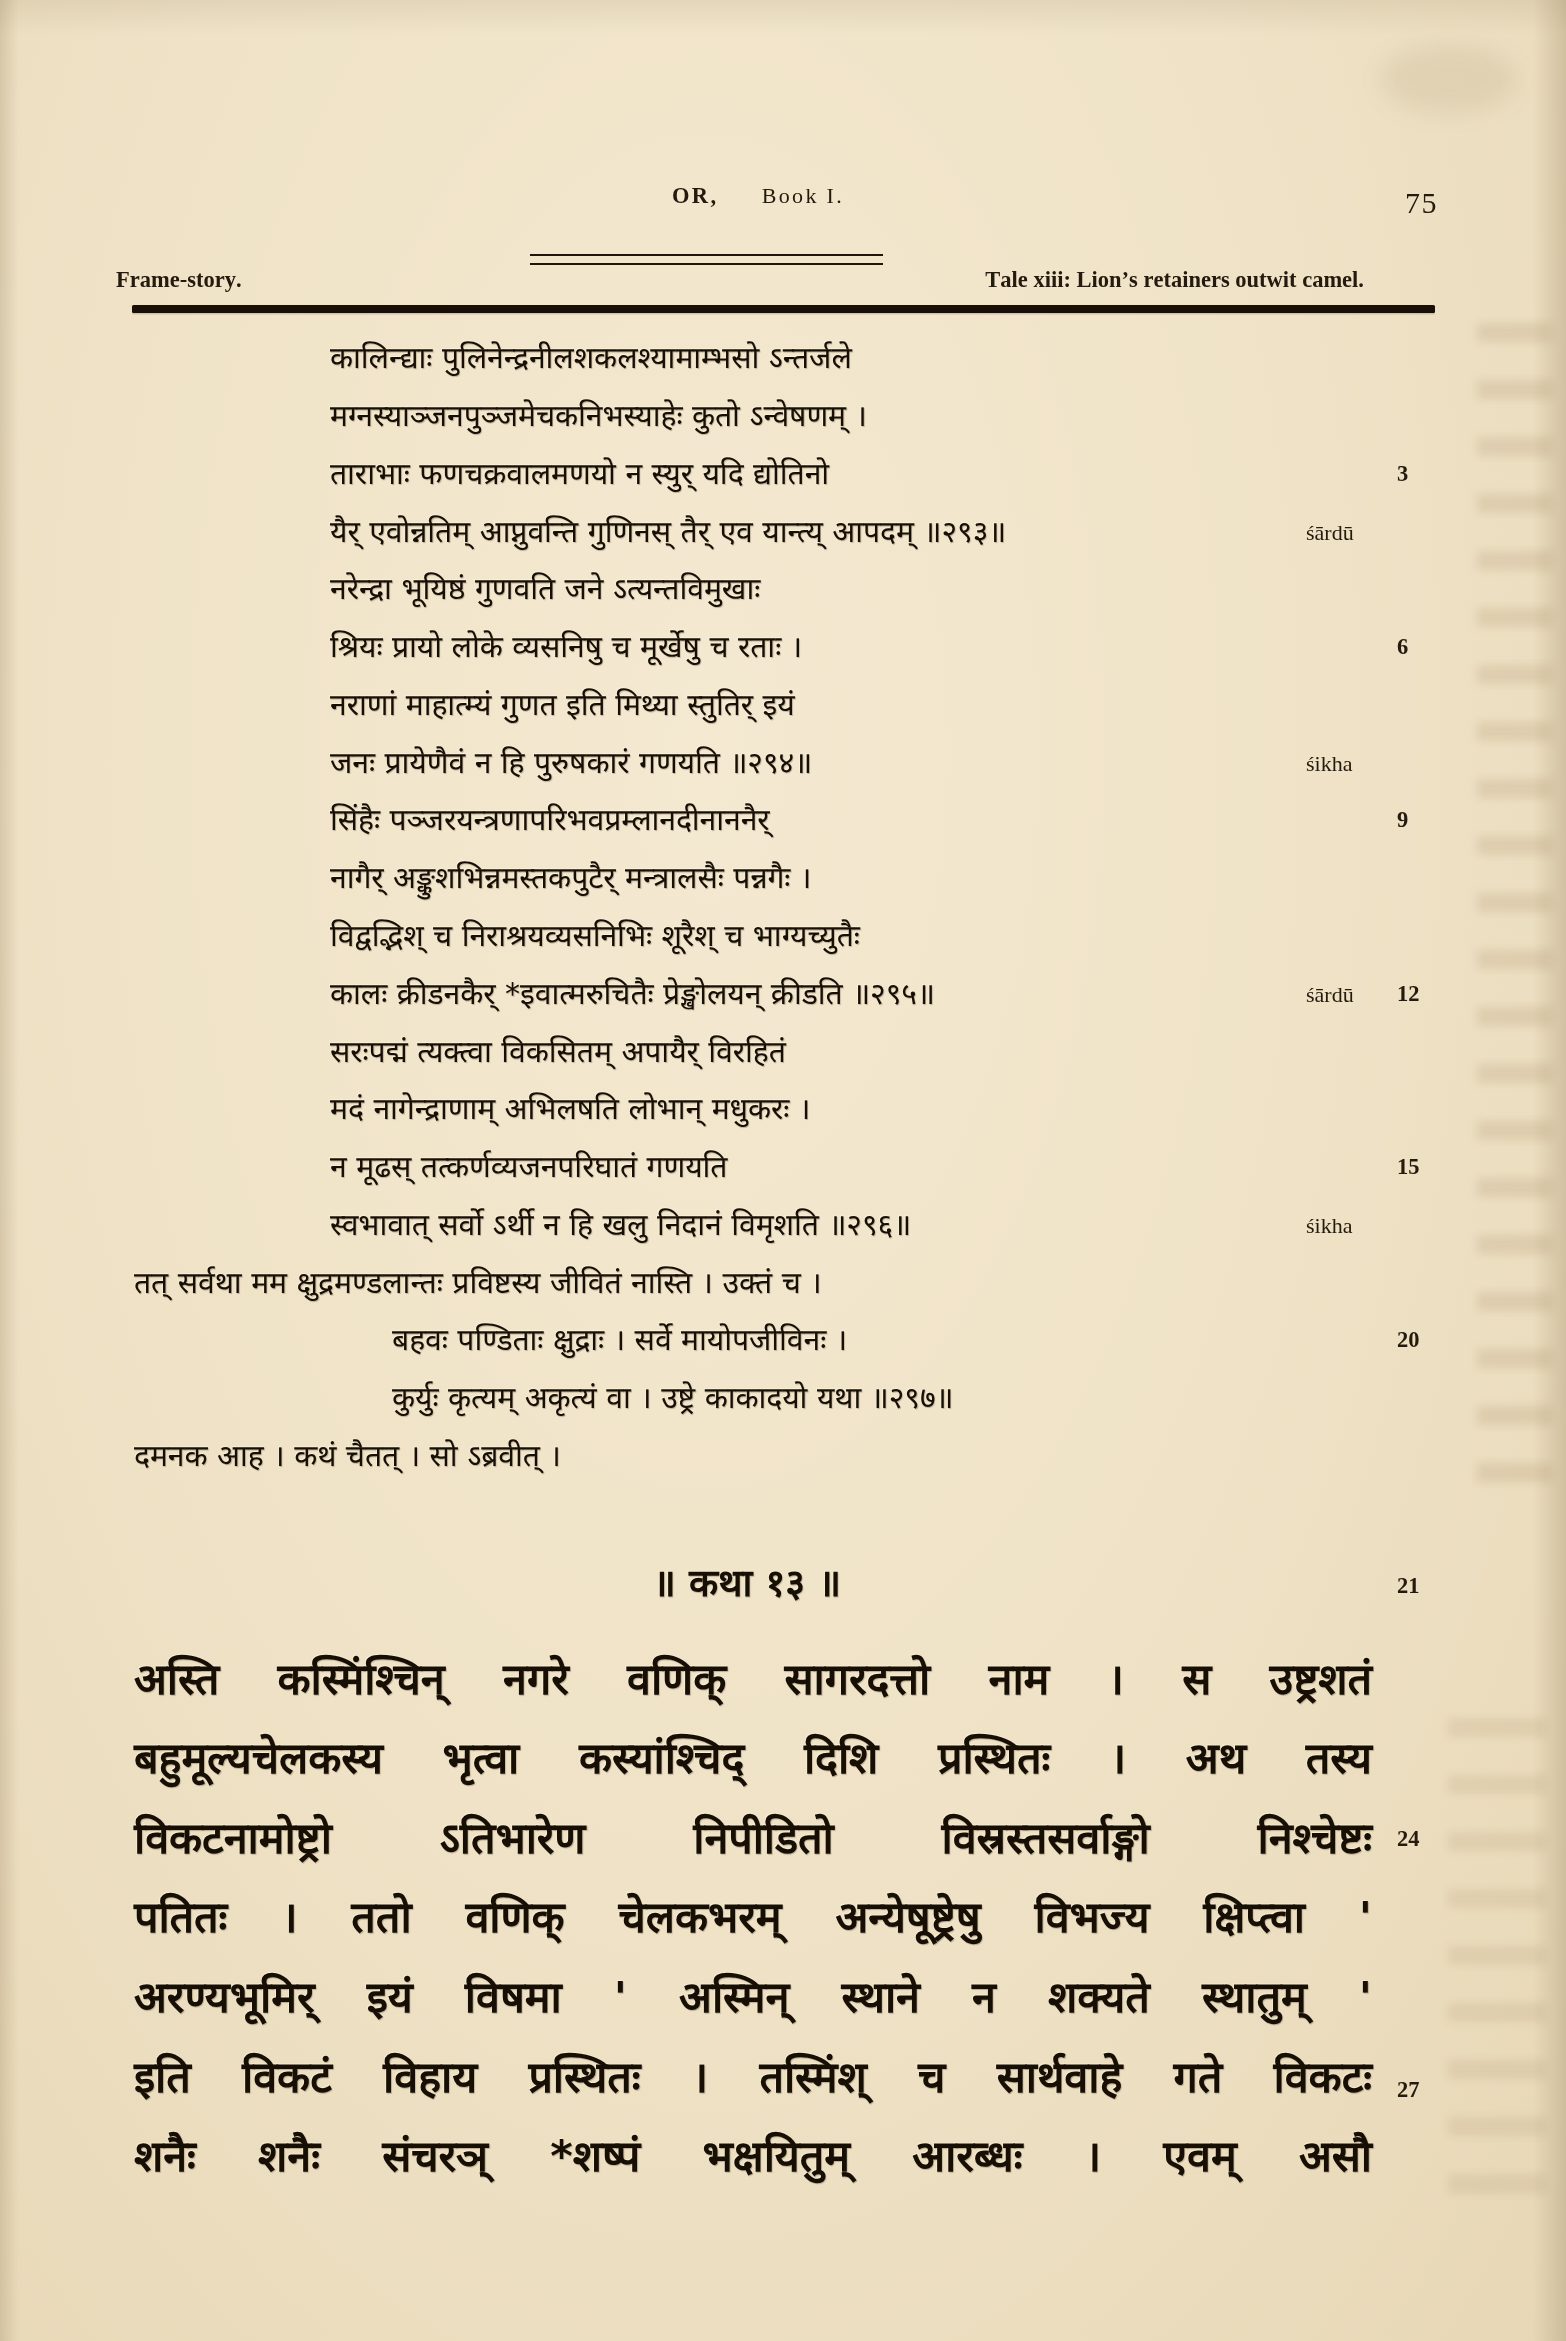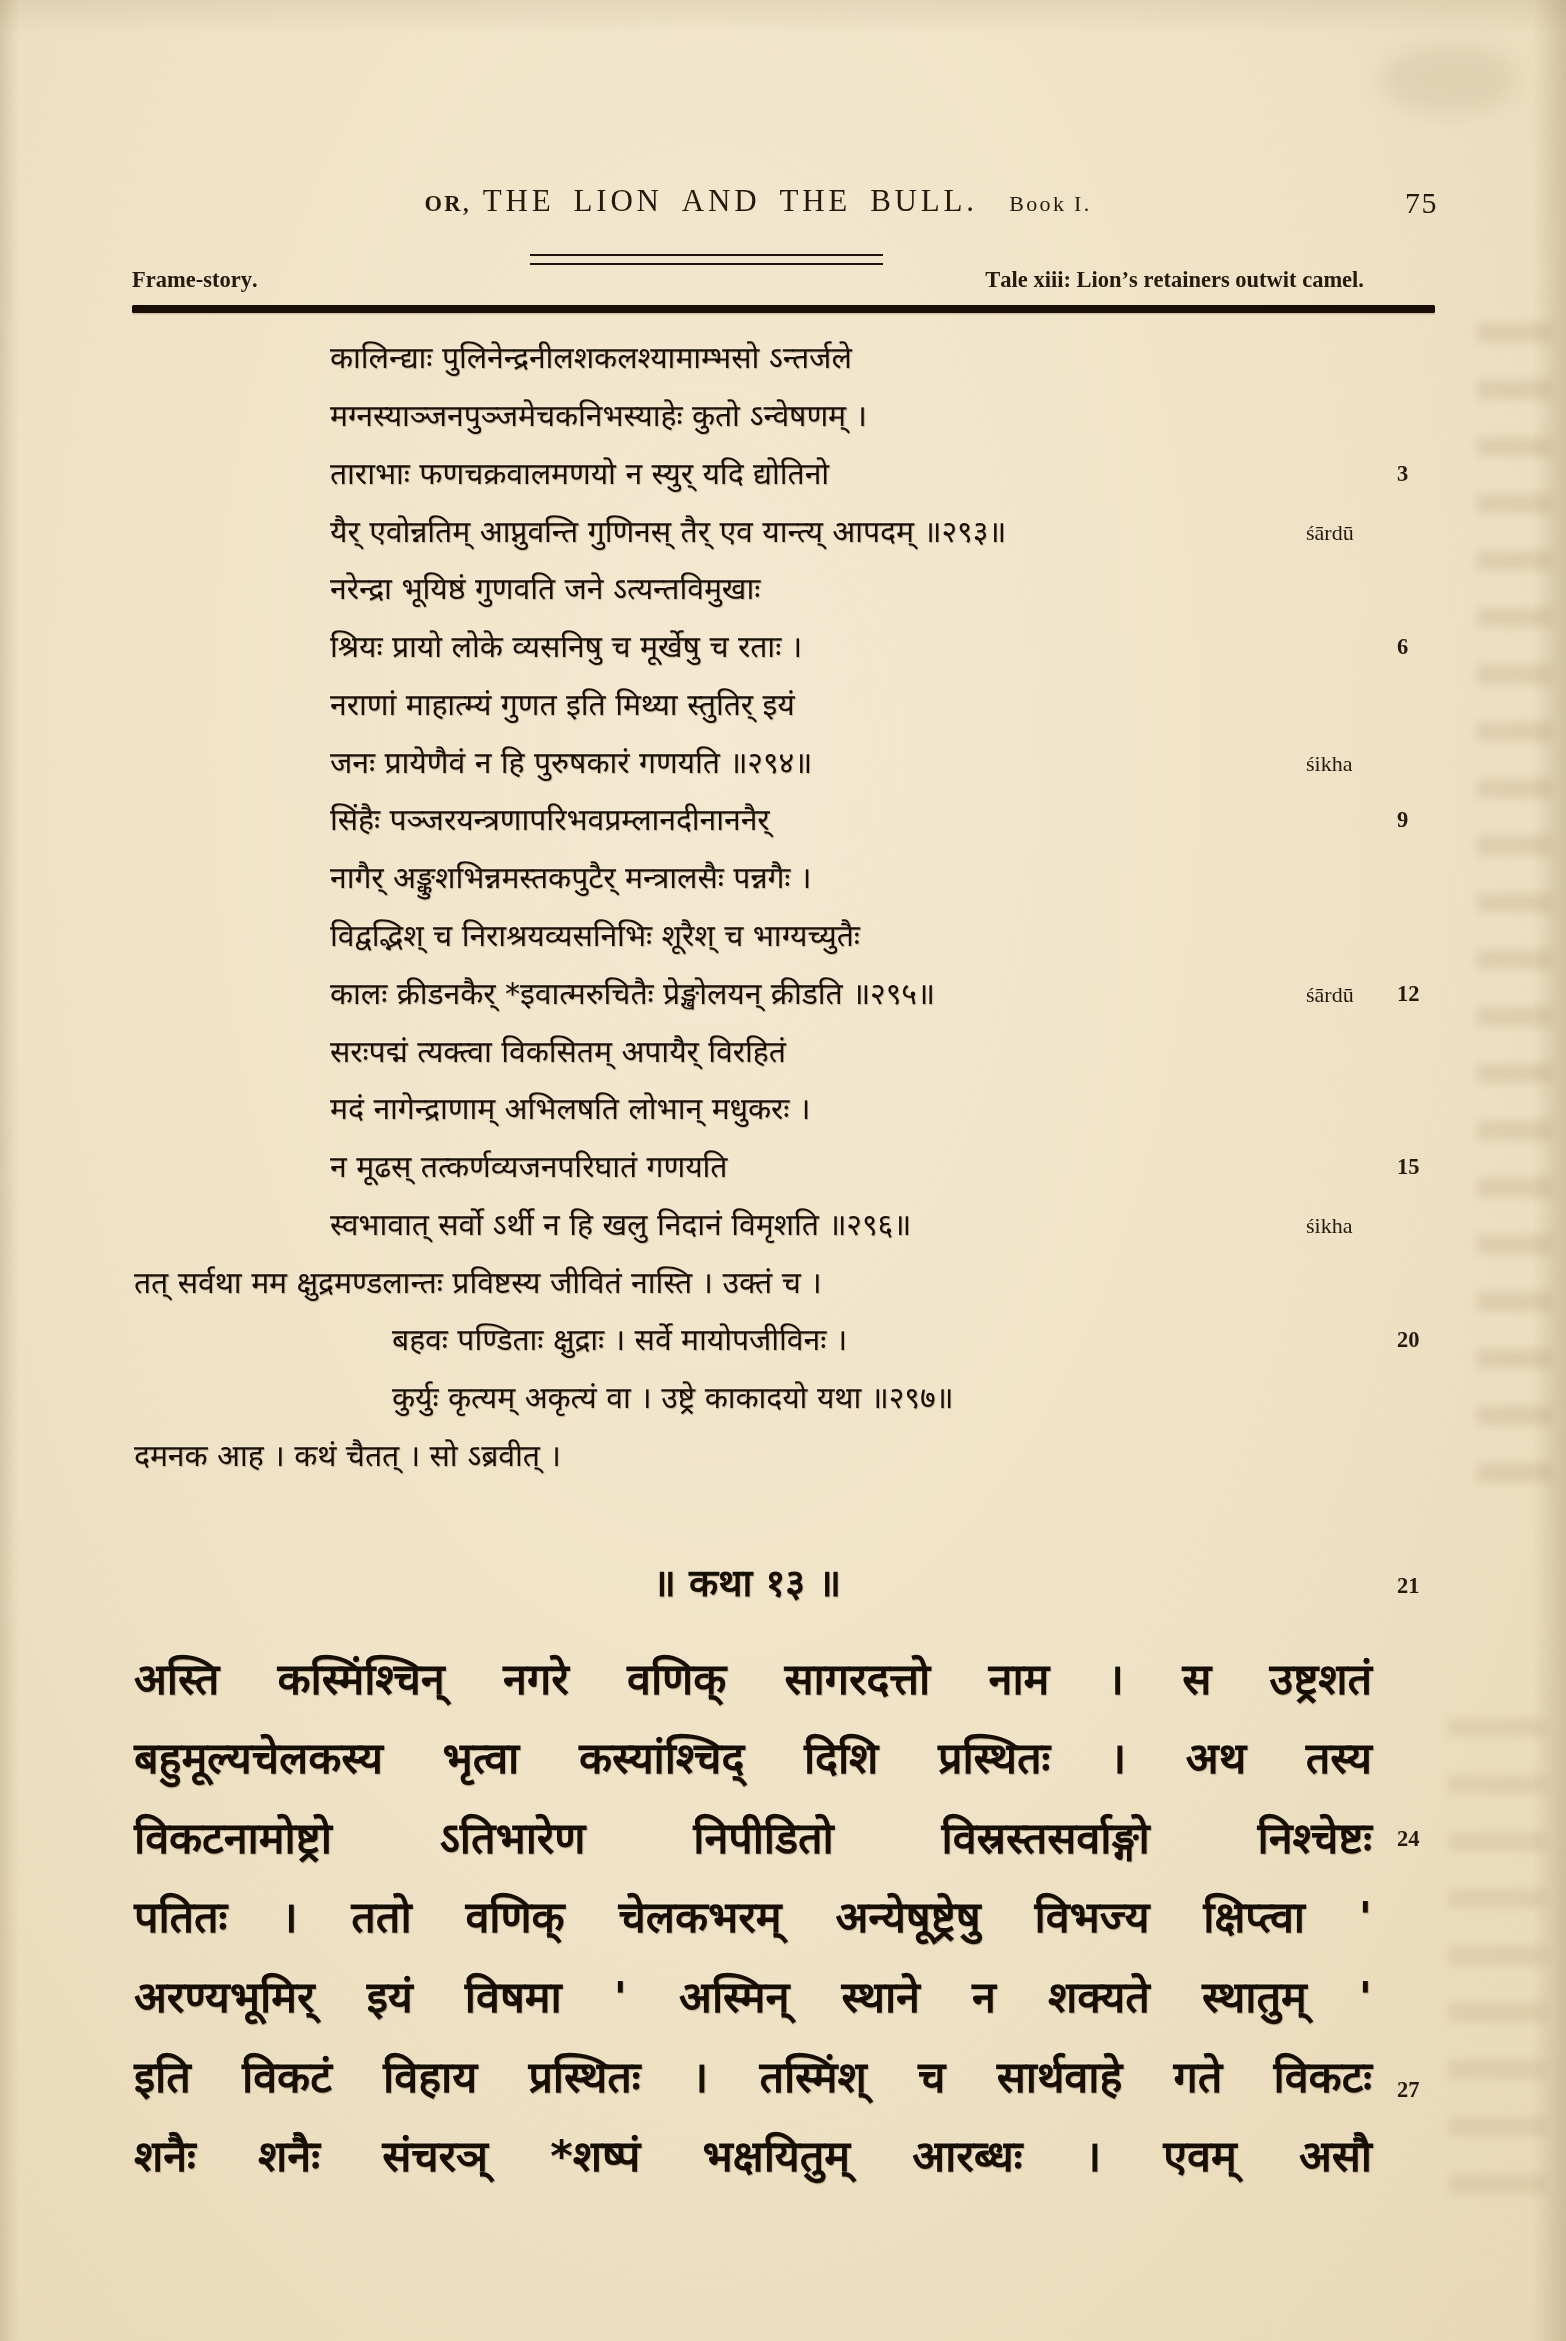--- a/index.html
+++ b/index.html
@@ -17,21 +17,21 @@
        text-shadow:-0.8px -0.8px 0 rgba(255,250,235,.45), 0.8px 0.8px 0.8px rgba(60,40,15,.28);}
   .abs{position:absolute;white-space:nowrap;}
   .header-row{position:absolute;left:225px;top:183px;width:1066px;display:flex;
               justify-content:center;align-items:baseline;}
   .title-small{font-size:22.5px;letter-spacing:2.3px;font-weight:bold;margin-right:12px;}
   .title-main{font-size:31px;letter-spacing:3.8px;word-spacing:7.5px;}
   .title-book{font-size:22px;letter-spacing:2.3px;margin-left:31.5px;}
   .page-number{left:1405px;top:186px;font-size:30px;letter-spacing:1.5px;}
   .double-rule{position:absolute;left:530px;top:254px;width:353px;height:6.8px;
                border-top:2.3px solid #20150a;border-bottom:2.3px solid #20150a;}
-  .left-note{left:132px;top:267px;font-size:22.5px;font-weight:bold;}
+  .left-note{left:116px;top:267px;font-size:22.5px;font-weight:bold;}
   .right-note{right:203px;top:267px;font-size:22.5px;font-weight:bold;text-align:right;}
   .thick-rule{position:absolute;left:132px;top:305px;width:1303px;height:8.3px;
               background:#190f06;border-radius:1.5px;box-shadow:0 1.5px 0 rgba(120,95,60,.25);}
   .line{position:absolute;}
   .size-normal{font-size:30px;}
   .size-large{font-size:43px;font-weight:bold;width:1238px;
               text-align:justify;text-align-last:justify;}
   .margin-note{position:absolute;left:1306px;font-size:22px;}
   .margin-num{position:absolute;left:1397px;font-size:22.5px;font-weight:bold;}
   .story-heading{position:absolute;left:134px;top:1555px;width:1226px;
@@ -47,21 +47,20 @@
 <body>
 
 <div class="page">
 
   <div class="stain"></div>
   <div class="bleed bleed-a"></div>
   <div class="bleed bleed-b"></div>
 
   <div class="header-row lat">
     <span class="title-small">OR,</span>
-    <span class="title-main">THE LION AND THE BULL.</span>
     <span class="title-book">Book I.</span>
   </div>
   <div class="abs lat page-number">75</div>
 
   <div class="double-rule"></div>
 
   <div class="abs lat left-note">Frame-story.</div>
   <div class="abs lat right-note">Tale xiii: Lion’s retainers outwit camel.</div>
 
   <div class="thick-rule"></div>

